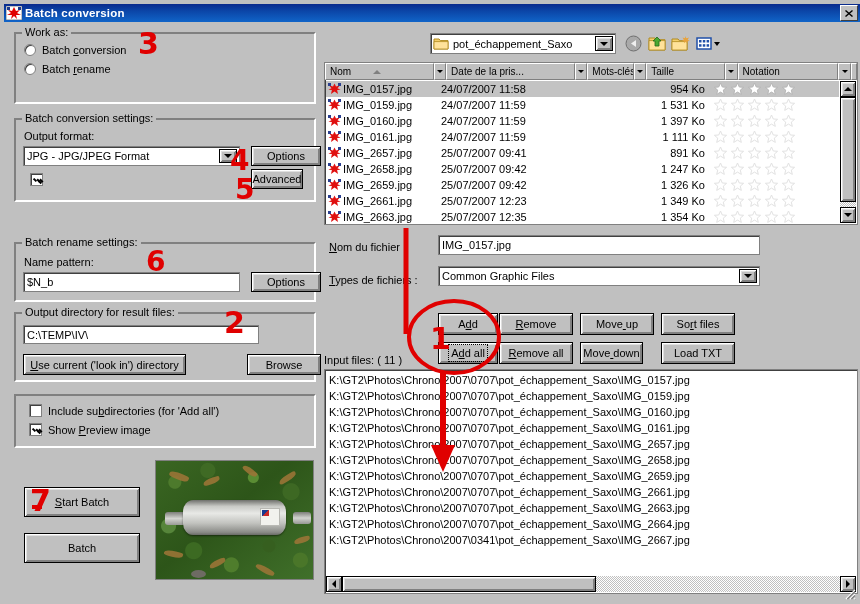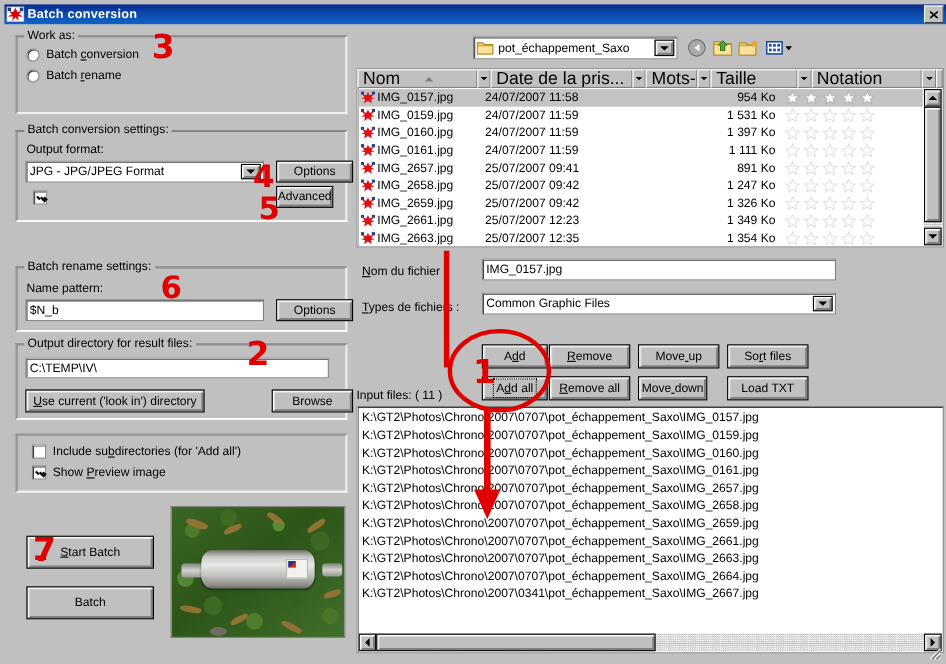--- a/index.html
+++ b/index.html
@@ -80,21 +80,21 @@
       3px -2px 0 0 #000;}
   .chkrow,.radiorow{display:flex;align-items:center;gap:6px;font-size:11px;color:#000;}
   u{text-decoration:underline;}
 
   
   .lv{position:absolute;background:#fff;border:1px solid #808080;
       box-shadow:inset 1px 1px 0 #404040, inset -1px -1px 0 #fff;box-sizing:border-box;}
   .lv-head{display:flex;height:17px;background:#c0c0c0;}
   .lv-h{height:17px;background:#c0c0c0;border:1px solid #fff;
       border-right-color:#808080;border-bottom-color:#808080;box-sizing:border-box;
-      display:flex;align-items:center;padding-left:4px;font-size:16px;color:#000;
+      display:flex;align-items:center;padding-left:4px;font-size:10px;color:#000;
       white-space:nowrap;overflow:hidden;gap:16px;}
   .lv-h.drop{width:13px;padding:0;justify-content:center;}
   .row{display:flex;height:16px;align-items:center;font-size:11px;color:#000;white-space:nowrap;}
   .row.sel{background:#c3c3c3;}
   .c-name{width:113px;display:flex;align-items:center;gap:2px;padding-left:2px;overflow:hidden;}
   .c-date{width:134px;overflow:hidden;}
   .c-kw{width:48px;}
   .c-size{width:82px;text-align:right;padding-right:4px;}
   .c-rate{width:105px;display:flex;align-items:center;gap:2px;padding-left:4px;}
   .ficon{width:13px;height:12px;position:relative;flex:0 0 auto;}
@@ -215,21 +215,21 @@
       <span>$N_b</span>
     </div>
     <div class="btn" style="position:absolute;left:236px;top:29px;width:70px;height:20px;">
       <span>Options</span>
     </div>
   </div>
 
   <div class="grp" style="left:12px;top:310px;width:300px;height:68px;">
     <div class="grp-inner"></div>
     <span class="grp-label">Output directory for result files:</span>
-    <div class="field" style="position:absolute;left:8px;top:12px;width:276px;height:19px;">
+    <div class="field" style="position:absolute;left:8px;top:12px;width:236px;height:19px;">
       <span>C:\TEMP\IV\</span>
     </div>
     <div class="btn" style="position:absolute;left:8px;top:41px;width:163px;height:21px;">
       <span><u>U</u>se current ('look in') directory</span>
     </div>
     <div class="btn" style="position:absolute;left:232px;top:41px;width:74px;height:21px;">
       <span>Browse</span>
     </div>
   </div>
 

